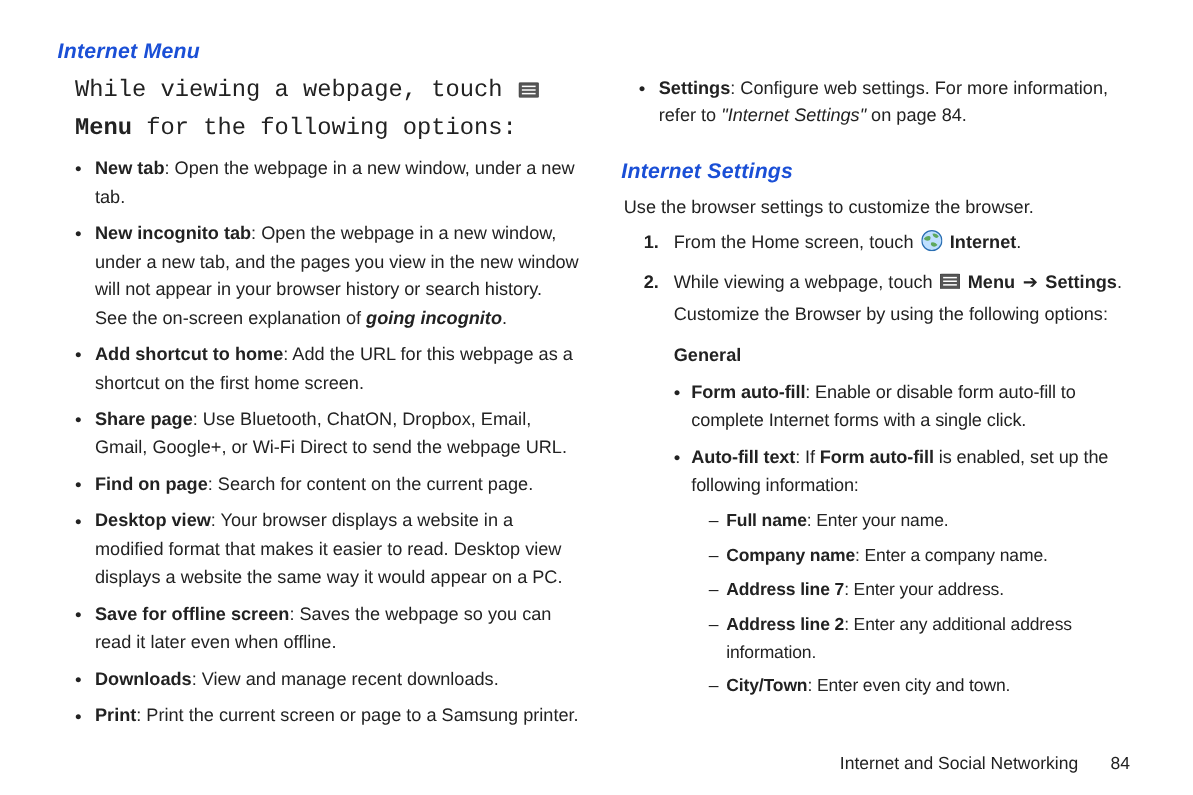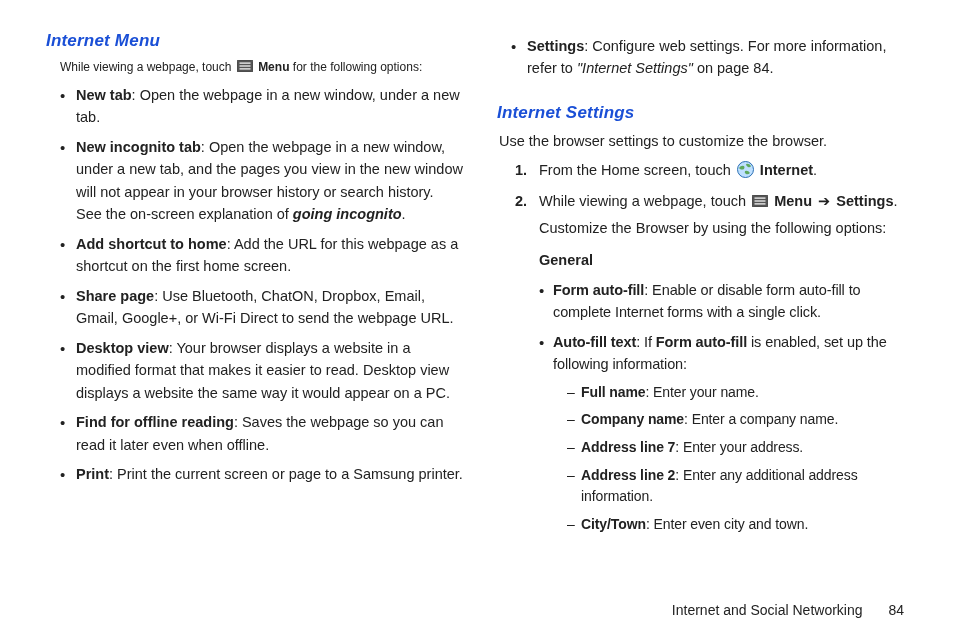--- a/index.html
+++ b/index.html
@@ -1,21 +1,21 @@
 <!DOCTYPE html>
 <html><head>
 <meta charset="utf-8">
 <style>
   * { box-sizing: border-box; margin: 0; padding: 0; }
   html, body { width: 954px; height: 636px; background: #fff; font-family: Arial, Helvetica, sans-serif; color: #222; }
-  .page { display: flex; padding: 28px 40px 0 40px; gap: 34px; }
+  .page { display: flex; padding: 28px 40px 0 40px; gap: 34px; align-items: center; }
   .col { flex: 1 1 0; font-size: 14.5px; line-height: 1.55; }
   .col.left { padding-left: 6px; }
   .heading { color: #1a4fd6; font-style: italic; font-weight: 700; font-size: 17px; margin-bottom: 4px; letter-spacing: 0.2px; font-family: Arial, Helvetica, sans-serif; }
-  .intro { margin: 0 0 6px 14px; font-size: 12px; }
+  .intro { margin: 0 0 6px 14px; font-size: 19px; font-family: Liberation Mono, monospace; }
   .intro .after { display:inline; }
   ul.bullets { list-style: none; margin: 0 0 0 14px; padding: 0; }
   ul.bullets > li { position: relative; padding-left: 16px; margin: 7px 0; }
   ul.bullets > li::before { content: "•"; position: absolute; left: 0; top: 0; font-size: 15px; line-height: 1.55; }
   .b { font-weight: 700; }
   .bi { font-weight: 700; font-style: italic; }
   .i { font-style: italic; }
   .menu-icon { display: inline-block; vertical-align: -1px; margin: 0 2px; }
   .menu-icon svg { display: block; }
   .globe-icon { display:inline-block; vertical-align:-3px; margin:0 2px; }
@@ -52,22 +52,24 @@
             <rect x="2.5" y="8.3" width="11" height="1.2" fill="#fff"></rect>
           </svg>
       </span>
       <span class="b">Menu</span><span class="after"> for the following options:</span>
     </p>
     <ul class="bullets">
       <li><span class="b">New tab</span><span>: Open the webpage in a new window, under a new tab.</span></li>
       <li><span class="b">New incognito tab</span><span>: Open the webpage in a new window, under a new tab, and the pages you view in the new window will not appear in your browser history or search history. See the on-screen explanation of </span><span class="bi">going incognito</span><span>.</span></li>
       <li><span class="b">Add shortcut to home</span><span>: Add the URL for this webpage as a shortcut on the first home screen.</span></li>
       <li><span class="b">Share page</span><span>: Use Bluetooth, ChatON, Dropbox, Email, Gmail, Google+, or Wi-Fi Direct to send the webpage URL.</span></li>
+      <li><span class="b">Find on page</span><span>: Search for content on the current page.</span></li>
       <li><span class="b">Desktop view</span><span>: Your browser displays a website in a modified format that makes it easier to read. Desktop view displays a website the same way it would appear on a PC.</span></li>
-      <li><span class="b">Find for offline reading</span><span>: Saves the webpage so you can read it later even when offline.</span></li>
+      <li><span class="b">Save for offline screen</span><span>: Saves the webpage so you can read it later even when offline.</span></li>
+      <li><span class="b">Downloads</span><span>: View and manage recent downloads.</span></li>
       <li><span class="b">Print</span><span>: Print the current screen or page to a Samsung printer.</span></li>
     </ul>
   </div>
 
   <div class="col right">
     <ul class="bullets cont">
       <li>
         <span class="b">Settings</span><span>: Configure web settings. For more information, refer to </span><span class="i">"Internet Settings"</span><span>  on page 84.</span>
       </li>
     </ul>

